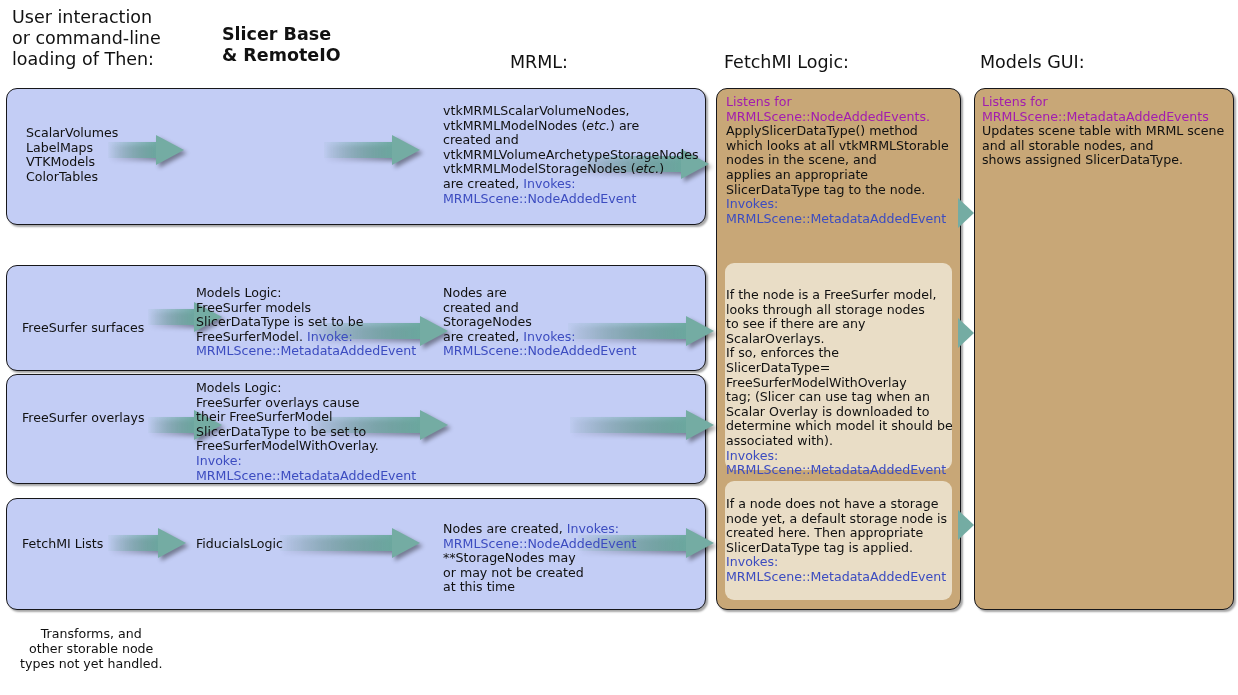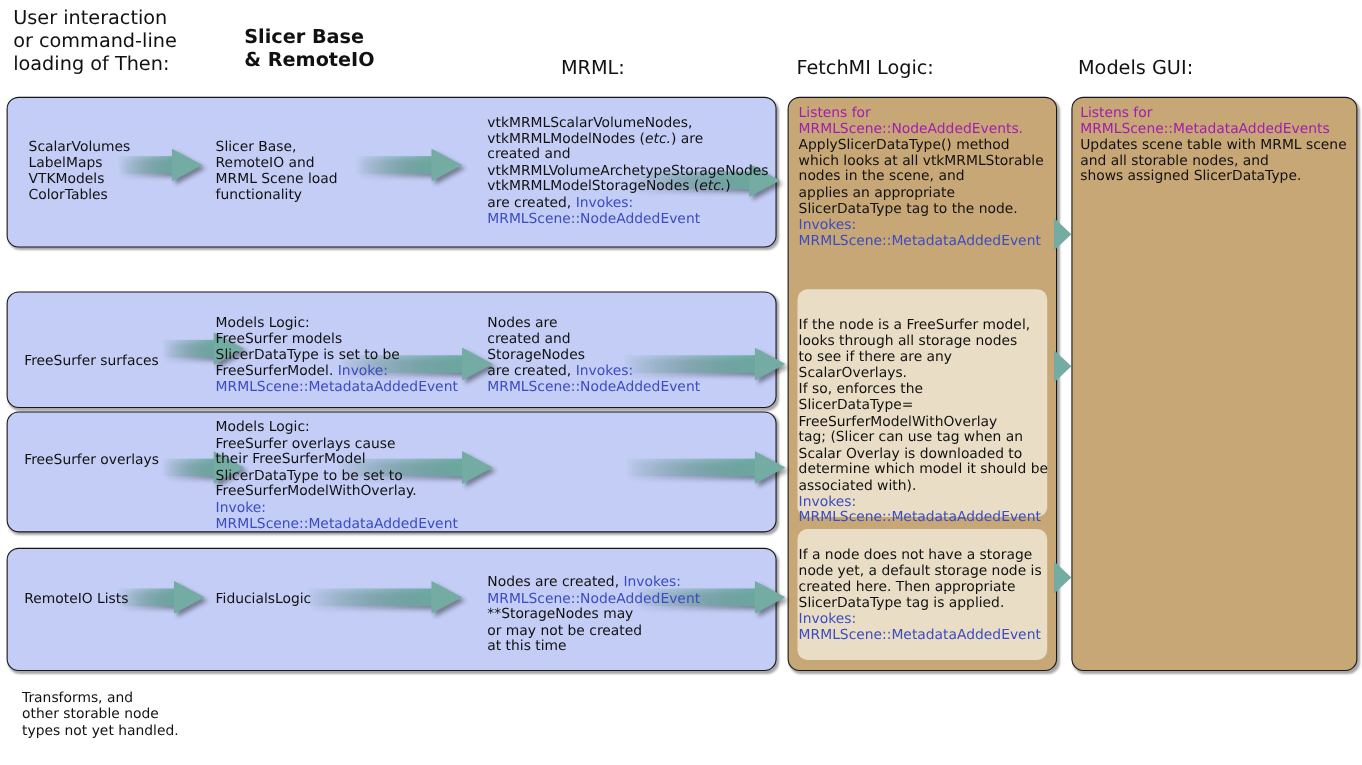--- a/index.html
+++ b/index.html
@@ -102,21 +102,21 @@
     position:absolute;width:16px;height:30px;
     background:#74aca3;
     clip-path:polygon(0 0,0 100%,100% 50%);
     z-index:5;
     filter:drop-shadow(2px 2px 2px rgba(0,0,0,.35));
   }
 
   
   #footnote{
     position:absolute;left:20px;top:626px;
-    font-size:12.6px;line-height:15px;white-space:pre-line;color:#111;
+    font-size:12.6px;line-height:15px;white-space:pre-line;color:#111;text-align:center;
   }
 </style>
 </head>
 <body>
 
 <div class="canvas">
 
   <div class="col-header" id="hdr-user">User interaction
 or command-line
 loading of Then:</div>
@@ -190,24 +190,20 @@
   <div class="arrow" style="left:578px;top:528px;width:138px;">
     <div class="shaft" style="width:112px;"></div>
     <div class="head" style="left:108px;"></div>
   </div>
   <div class="nub" style="left:958px;top:510px;"></div>
 
   <div class="tx" style="left:26px;top:126px;">ScalarVolumes
 LabelMaps
 VTKModels
 ColorTables</div>
-  <div class="tx" style="left:196px;top:126px;">Slicer Base,
-RemoteIO and
-MRML Scene load
-functionality</div>
   <div class="tx" style="left:443px;top:104px;"><span>vtkMRMLScalarVolumeNodes,
 vtkMRMLModelNodes (</span><em>etc.</em><span>) are
 created and
 vtkMRMLVolumeArchetypeStorageNodes
 vtkMRMLModelStorageNodes (</span><em>etc.</em><span>)
 are created, </span><span class="blue-link">Invokes:
 MRMLScene::NodeAddedEvent</span></div>
 
   <div class="tx" style="left:22px;top:321px;">FreeSurfer surfaces</div>
   <div class="tx" style="left:196px;top:286px;"><span>Models Logic:
@@ -223,21 +219,21 @@
 
   <div class="tx" style="left:22px;top:411px;">FreeSurfer overlays</div>
   <div class="tx" style="left:196px;top:381px;"><span>Models Logic:
 FreeSurfer overlays cause
 their  FreeSurferModel
 SlicerDataType to be set to
 FreeSurferModelWithOverlay.
 </span><span class="blue-link">Invoke:
 MRMLScene::MetadataAddedEvent</span></div>
 
-  <div class="tx" style="left:22px;top:537px;">RemoteIO Lists</div>
+  <div class="tx" style="left:22px;top:537px;">FetchMI Lists</div>
   <div class="tx" style="left:196px;top:537px;">FiducialsLogic</div>
   <div class="tx" style="left:443px;top:522px;"><span>Nodes are created, </span><span class="blue-link">Invokes:
 MRMLScene::NodeAddedEvent</span><span>
 **StorageNodes may
       or may not be created
       at this time</span></div>
 
   <div class="tx" style="left:726px;top:95px;width:230px;"><span class="orange">Listens for
 MRMLScene::NodeAddedEvents.</span><span>
 ApplySlicerDataType() method

